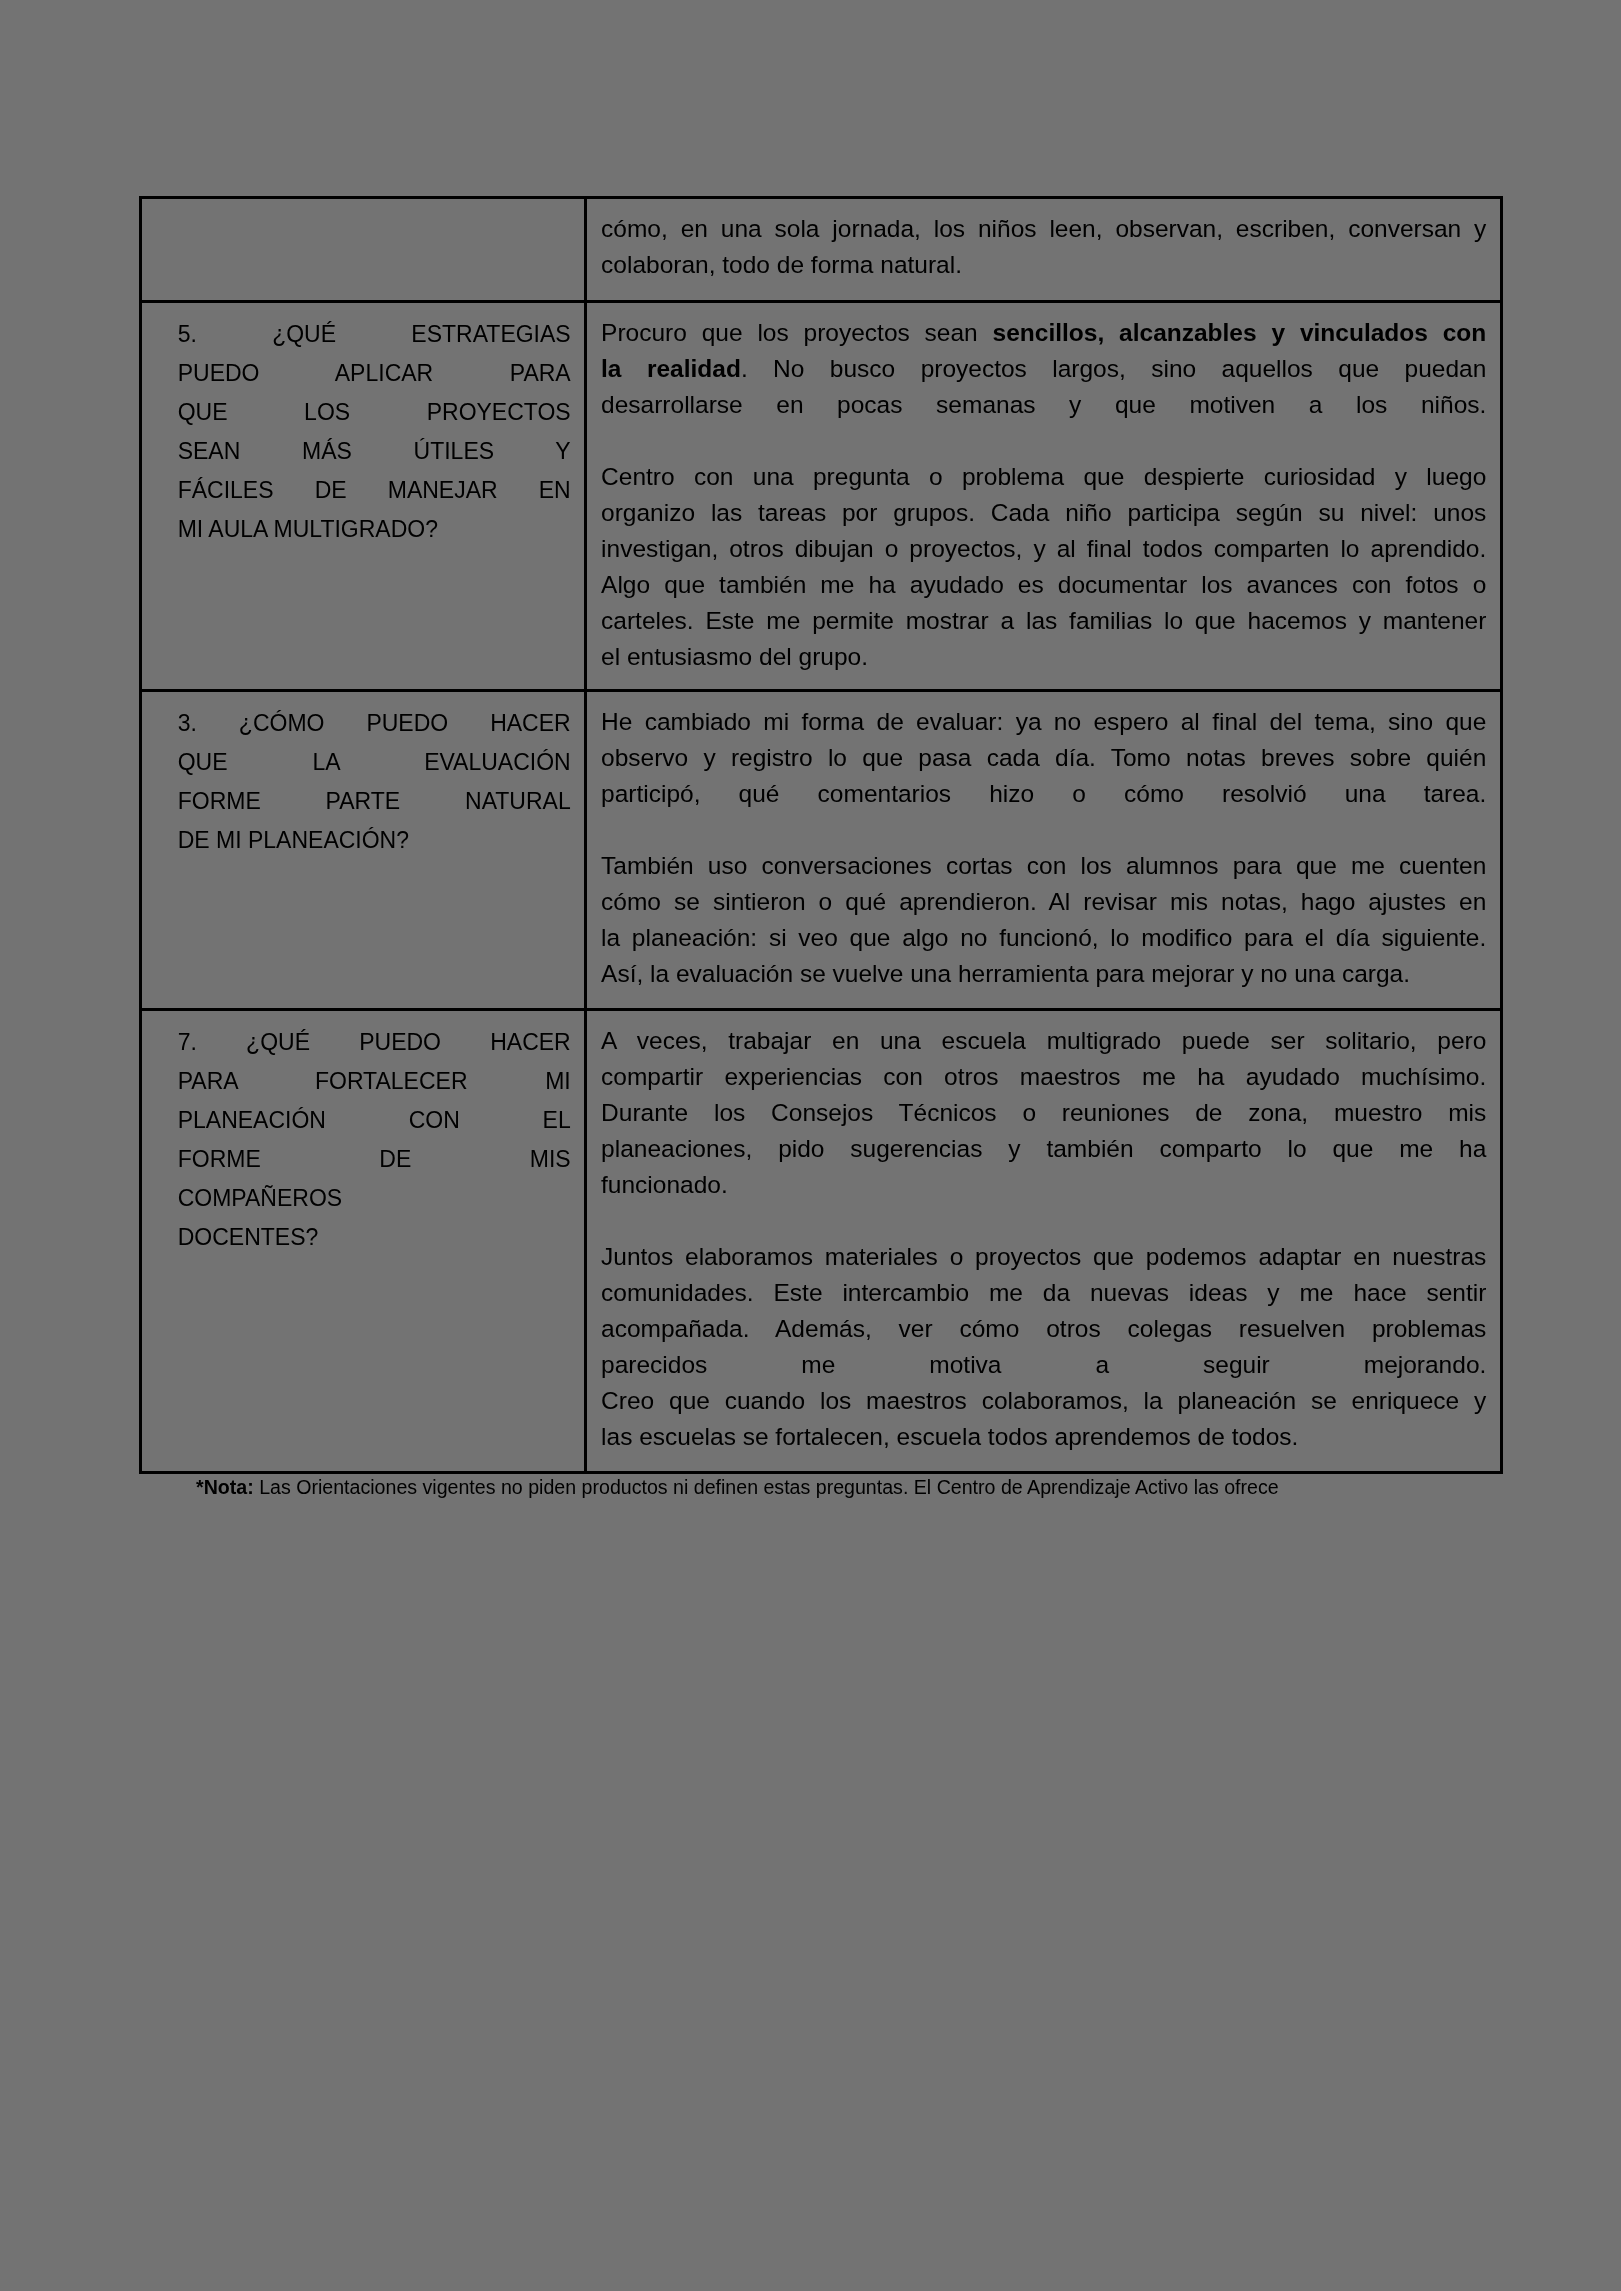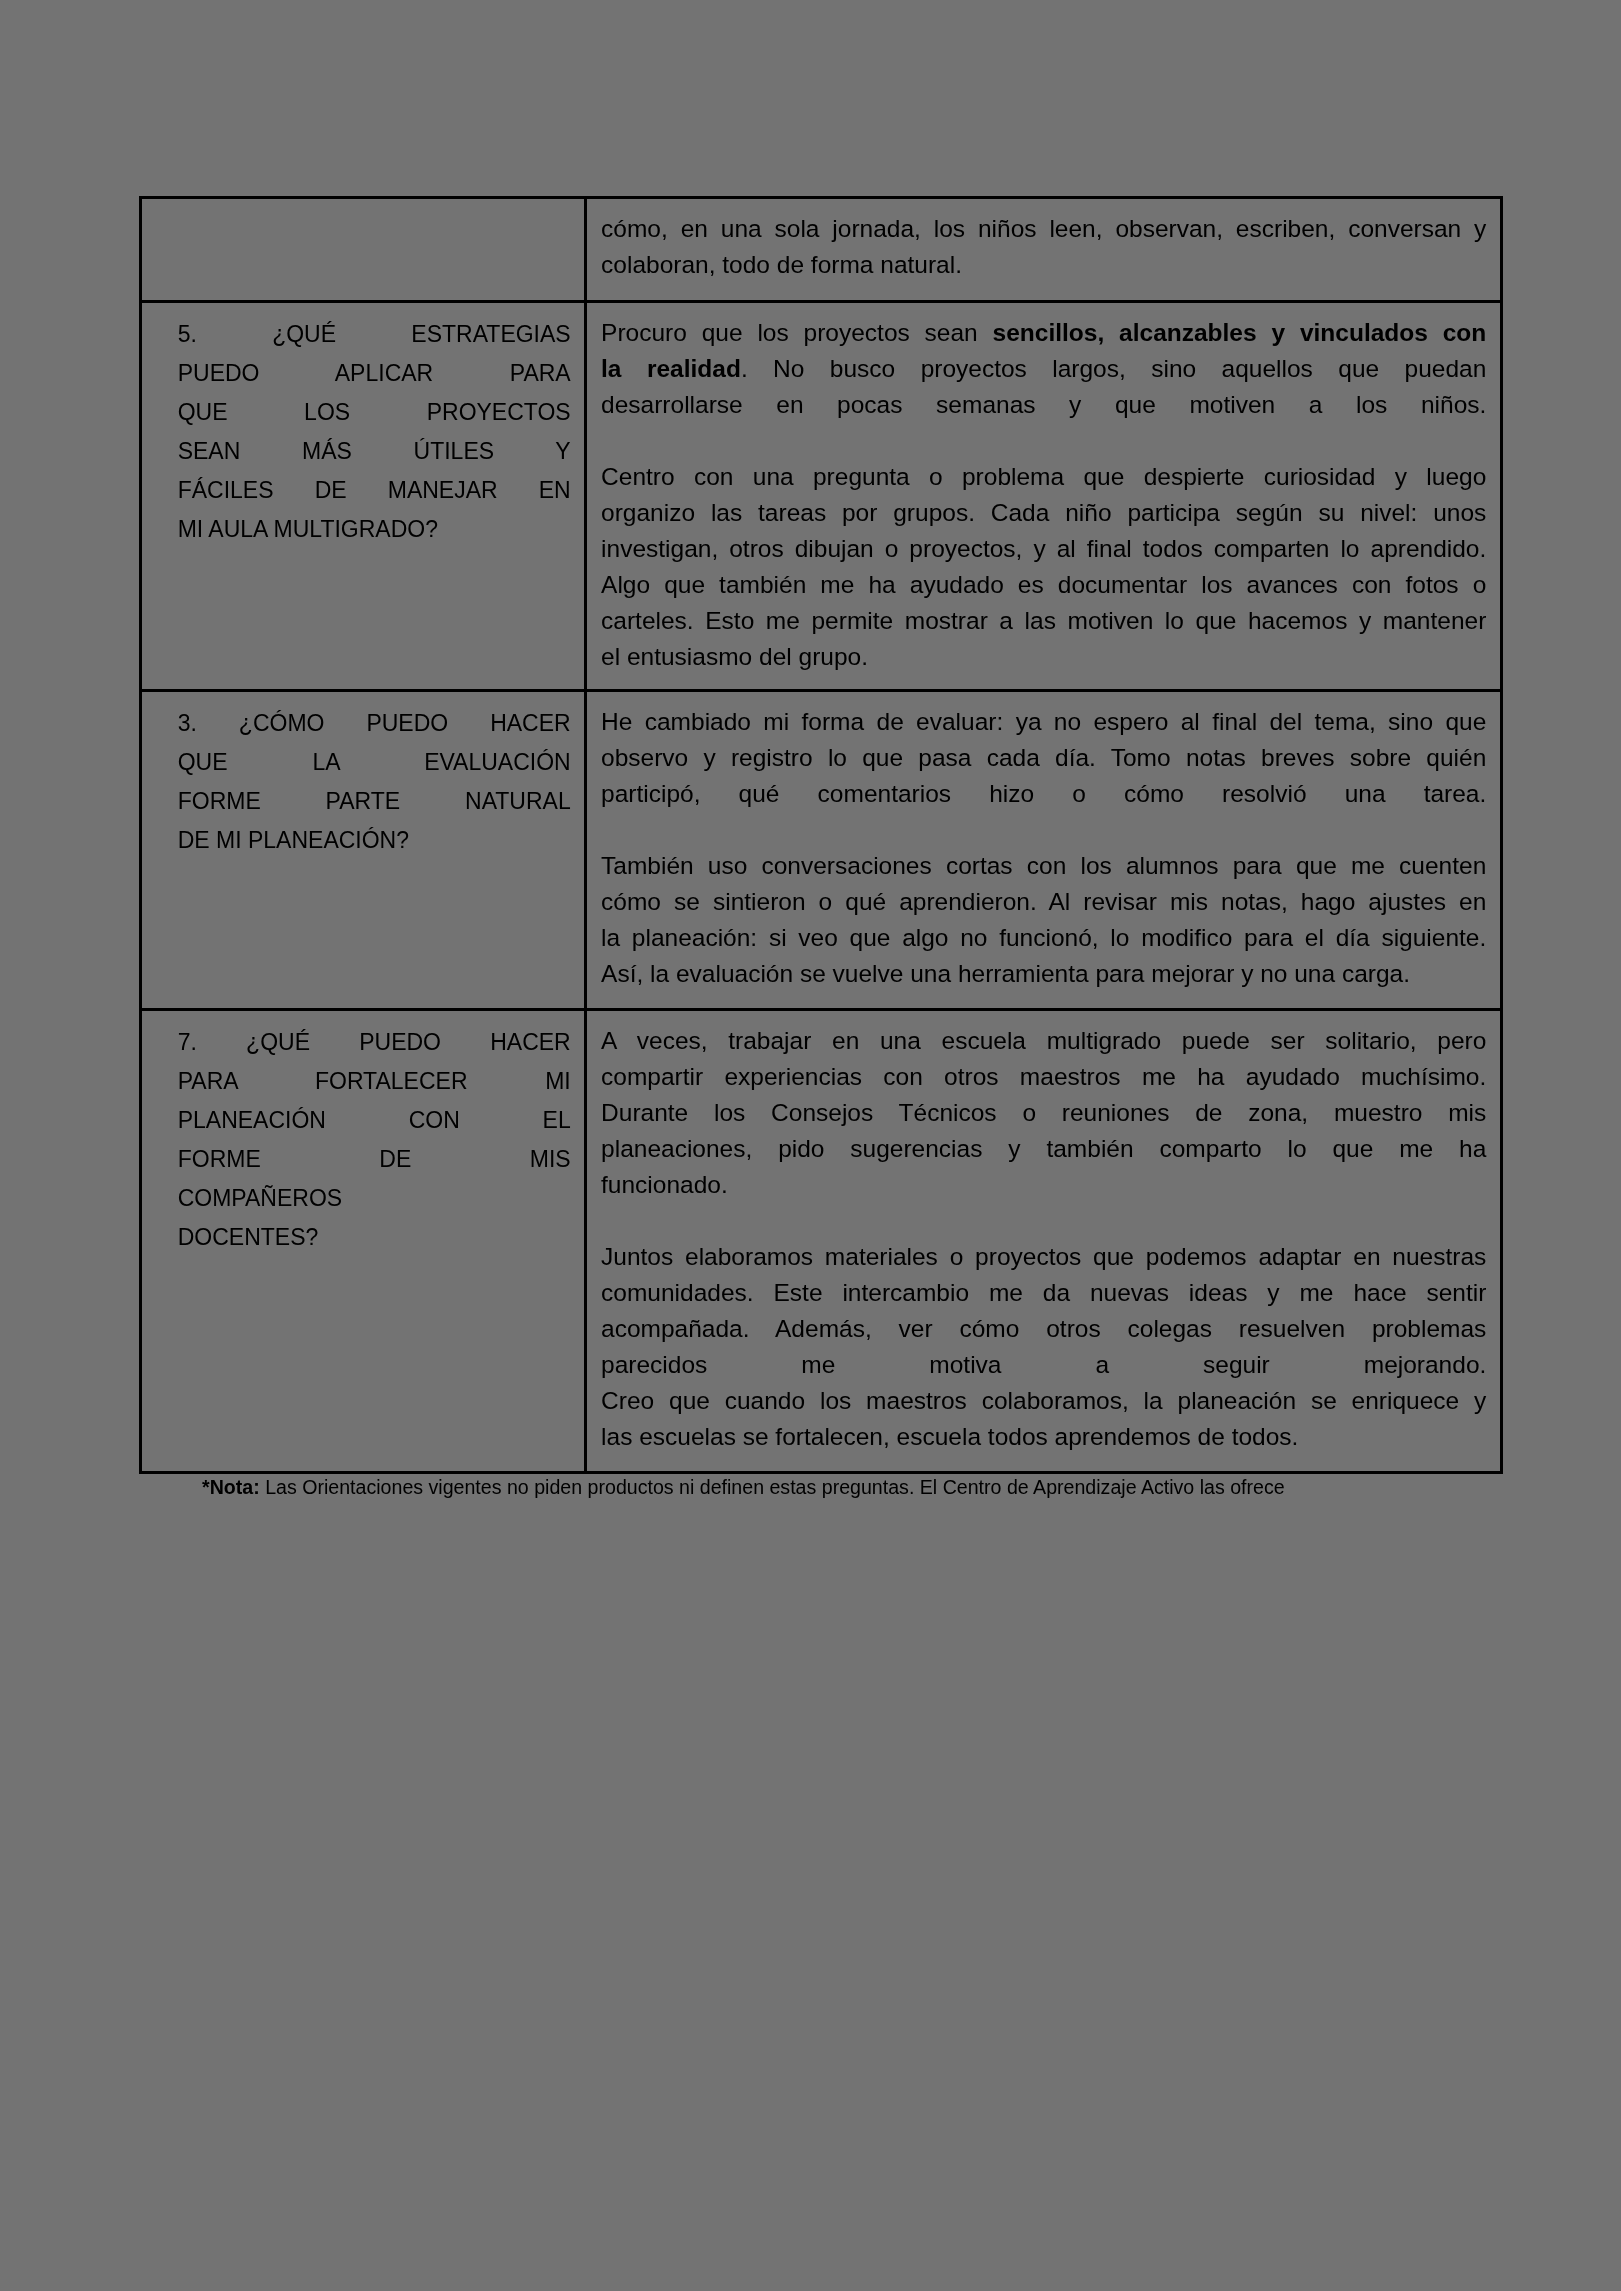--- a/index.html
+++ b/index.html
@@ -14,21 +14,21 @@
   .qline { font-weight: normal; font-size: 23px; line-height: 39px; height: 39px;
            text-align: justify; text-align-last: justify; white-space: nowrap; overflow: visible; margin-left: 22px; }
   .qline.last { text-align-last: left; }
   .aline { font-size: 24.5px; line-height: 36px; height: 36px; text-align: justify;
            text-align-last: justify; white-space: normal; }
   .aline.last { text-align-last: left; }
   .gap { height: 36px; }
   .aline b { font-weight: bold; }
   .note { position: absolute; left: 196px; top: 1475px; width: 1245px; font-size: 19.6px; line-height: 25.5px; }
   .note-line { text-align: left; }
-  .note b { font-weight: bold; margin-left: 6px; }
+  .note b { font-weight: bold; }
 </style>
 </head>
 <body>
 
 <div class="page">
   <table class="qa">
     <tbody id="qa-body">
         <tr style="height: 104px;">
           <td class="q"></td>
           <td class="a">
@@ -52,21 +52,21 @@
               <div class="aline"><span>Procuro que los proyectos sean </span><b>sencillos, alcanzables y vinculados con</b></div>
               <div class="aline"><b>la realidad</b><span>. No busco proyectos largos, sino aquellos que puedan</span></div>
               <div class="aline"><span>desarrollarse en pocas semanas y que motiven a los niños.</span></div>
             </div>
             <div class="gap"></div>
             <div>
               <div class="aline"><span>Centro con una pregunta o problema que despierte curiosidad y luego</span></div>
               <div class="aline"><span>organizo las tareas por grupos. Cada niño participa según su nivel: unos</span></div>
               <div class="aline"><span>investigan, otros dibujan o proyectos, y al final todos comparten lo aprendido.</span></div>
               <div class="aline"><span> Algo que también me ha ayudado es documentar los avances con fotos o</span></div>
-              <div class="aline"><span>carteles. Esto me permite mostrar a las motiven lo que hacemos y mantener</span></div>
+              <div class="aline"><span>carteles. Este me permite mostrar a las familias lo que hacemos y mantener</span></div>
               <div class="aline last"><span>el entusiasmo del grupo.</span></div>
             </div>
           </td>
         </tr>
         <tr style="height: 319px;">
           <td class="q">
             <div class="qline">3. ¿CÓMO PUEDO HACER</div>
             <div class="qline">QUE  LA  EVALUACIÓN</div>
             <div class="qline">FORME PARTE NATURAL</div>
             <div class="qline last">DE MI PLANEACIÓN?</div>

